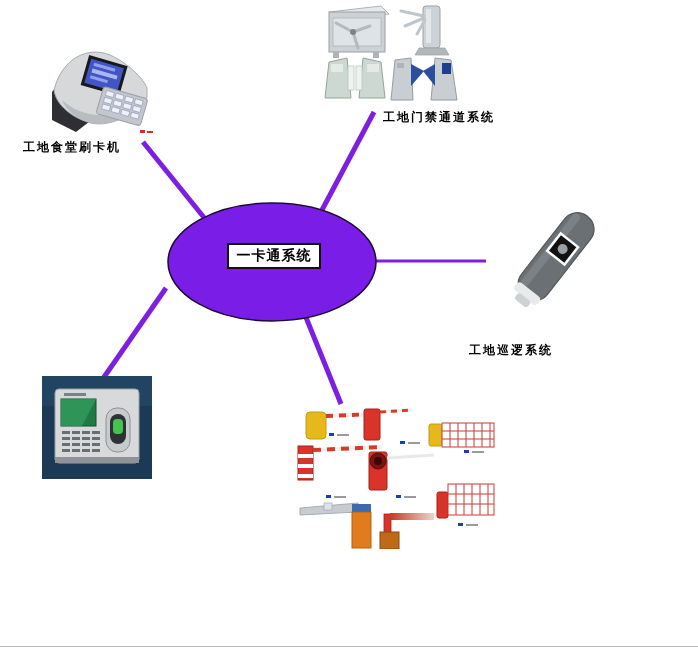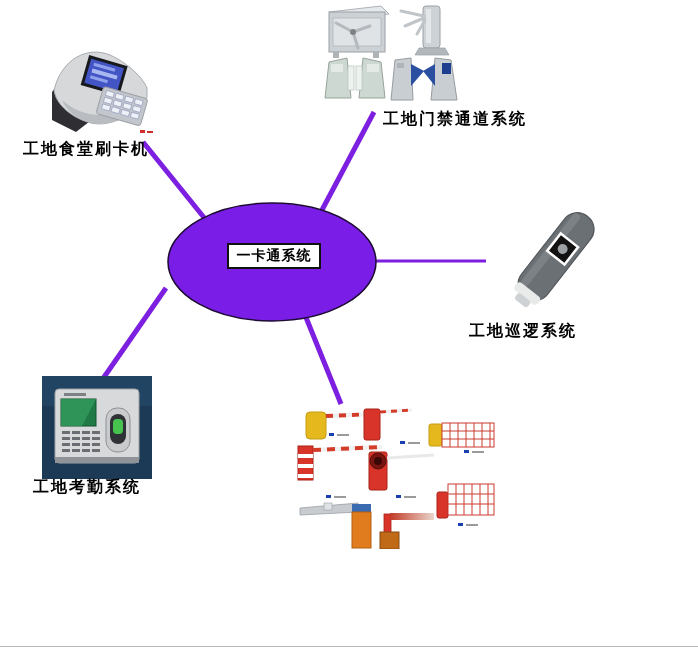--- a/index.html
+++ b/index.html
@@ -8,21 +8,21 @@
     font-family:"Liberation Sans",sans-serif;
   }
   .connectors{position:absolute;left:0;top:0;width:698px;height:649px;}
   .hub-label{
     position:absolute;left:227px;top:243px;width:94px;height:26px;
     background:#ffffff;border:2px solid #111;box-sizing:border-box;
     display:flex;align-items:center;justify-content:center;
     font-size:14px;font-weight:bold;color:#000;letter-spacing:1px;white-space:nowrap;font-family:Liberation Mono, monospace;
   }
   .node-label{
-    position:absolute;font-size:16px;font-weight:bold;color:#000;
+    position:absolute;font-size:12px;font-weight:bold;color:#000;
     letter-spacing:2px;white-space:nowrap;
   }
   .node-image{position:absolute;}
   .node-image svg{display:block;}
   .bottom-rule{position:absolute;left:0;top:646px;width:698px;height:1px;background:#b8b8b8;}
 </style>
 </head>
 <body>
 
 <div class="canvas">
@@ -129,21 +129,21 @@
       <g transform="rotate(38 60 61)">
         <rect x="44" y="4" width="33" height="102" rx="16" fill="#6b7074" stroke="#54585c" stroke-width="1.2"></rect>
         <rect x="48" y="8" width="8" height="90" rx="4" fill="#8a8f93" opacity="0.55"></rect>
         <rect x="50" y="34" width="22" height="22" fill="#121212" stroke="#ffffff" stroke-width="2.5"></rect>
         <circle cx="61" cy="45" r="5" fill="#9aa0a4"></circle>
         <rect x="46" y="97" width="29" height="10" rx="4" fill="#e9eaea"></rect>
         <rect x="53" y="106" width="16" height="8" rx="3" fill="#cfd2d4"></rect>
       </g>
     </svg>
   </div>
-  <div class="node-label" style="left:469px;top:321px;">工地巡逻系统</div>
+  <div class="node-label" style="left:469px;top:342px;">工地巡逻系统</div>
 
   <div class="node-image" style="left:42px;top:376px;">
     <svg width="110" height="103" viewBox="0 0 110 103">
       <rect x="0" y="0" width="110" height="103" fill="#1c3a55"></rect>
       <rect x="0" y="0" width="110" height="30" fill="#234766" opacity="0.8"></rect>
       <rect x="13" y="13" width="84" height="74" rx="4" fill="#d7d9db" stroke="#9ea2a6" stroke-width="1"></rect>
       <rect x="13" y="81" width="84" height="6" fill="#8f9397"></rect>
       <rect x="22" y="17" width="22" height="3" fill="#7d8185"></rect>
       <rect x="19" y="23" width="35" height="27" fill="#1f7a46" stroke="#14532f" stroke-width="1"></rect>
       <polygon points="19,23 54,23 40,50 19,50" fill="#35a05e" opacity="0.7"></polygon>
@@ -163,21 +163,20 @@
         <rect x="20" y="73" width="8" height="3"></rect>
           <rect x="30" y="73" width="8" height="3"></rect>
           <rect x="40" y="73" width="8" height="3"></rect>
           <rect x="50" y="73" width="8" height="3"></rect>
       </g>
       <rect x="64" y="32" width="24" height="44" rx="11" fill="#c8cacc" stroke="#8e9296" stroke-width="1"></rect>
       <rect x="68" y="38" width="16" height="30" rx="8" fill="#2e3236"></rect>
       <rect x="71" y="43" width="10" height="15" rx="4" fill="#46c24e"></rect>
     </svg>
   </div>
-  <div class="node-label" style="left:33px;top:477px;">工地考勤系统</div>
 
   <div class="node-image" style="left:296px;top:404px;">
     <svg width="200" height="145" viewBox="0 0 200 145">
       <defs>
         <linearGradient id="gradRedArm" x1="0" y1="0" x2="1" y2="0">
           <stop offset="0" stop-color="#c23c28"></stop>
             <stop offset="1" stop-color="#ead6cc"></stop>
         </linearGradient>
       </defs>
 

